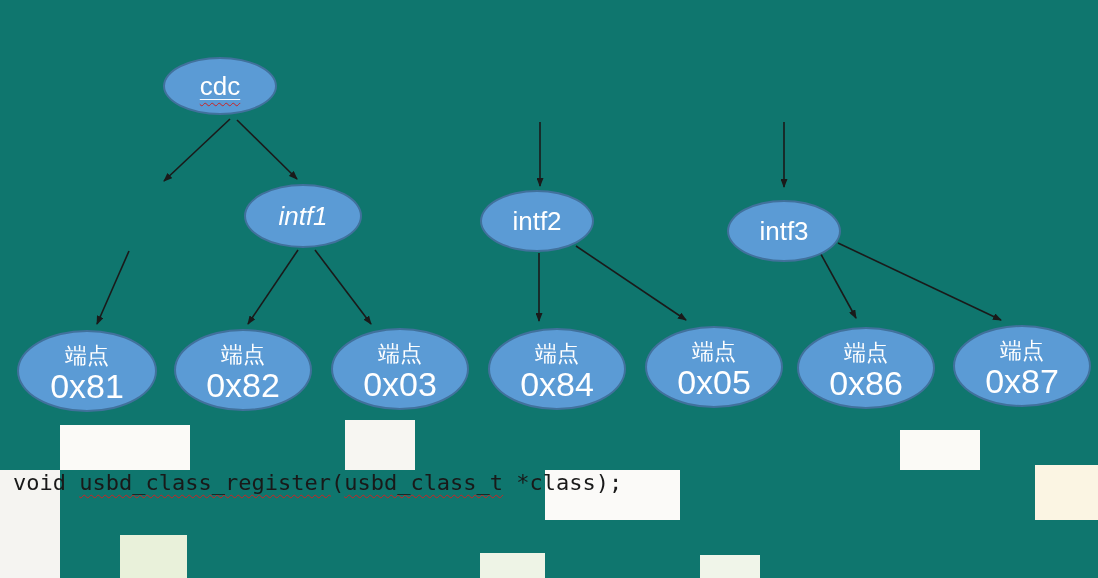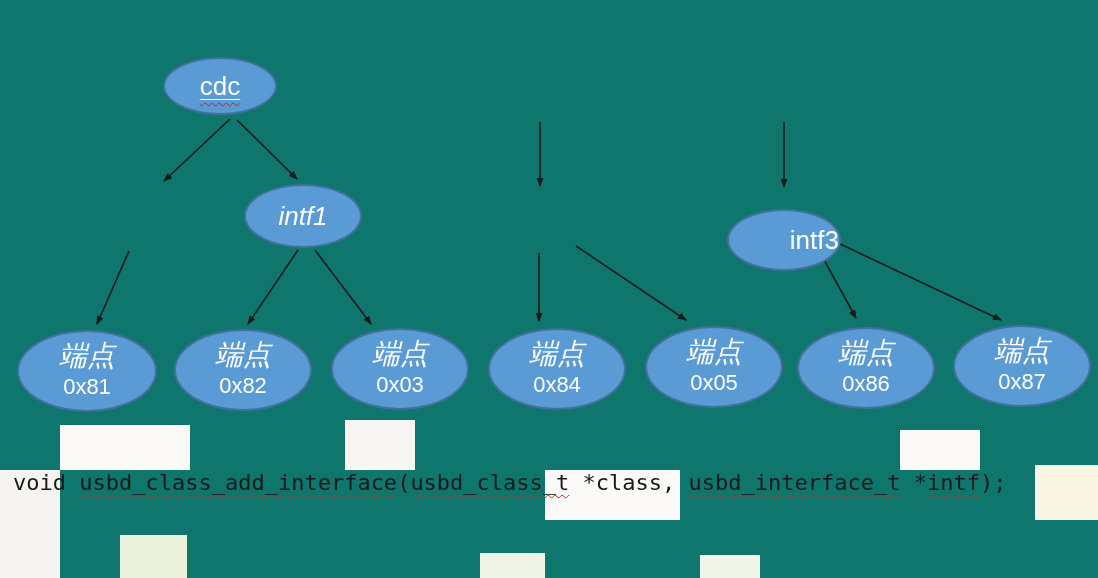--- a/index.html
+++ b/index.html
@@ -11,22 +11,22 @@
   .node{position:absolute;z-index:2;border-radius:50%;
         background:#5B9BD5;border:2px solid #41719C;
         display:flex;flex-direction:column;align-items:center;justify-content:center;
         color:#ffffff;text-align:center;box-sizing:border-box;}
   .node-label{font-size:26px;line-height:28px;color:#fff;}
   .spell{text-decoration:underline wavy #cc2222;text-decoration-thickness:1px;
          text-underline-offset:7px;text-decoration-skip-ink:none;}
   .spell .u{text-decoration:underline solid rgba(255,255,255,.92);
             text-decoration-thickness:1px;text-underline-offset:4px;
             text-decoration-skip-ink:none;}
-  .ep-name{font-size:28px;line-height:31px;font-style:italic;}
-  .ep-addr{font-size:22px;line-height:31px;}
+  .ep-name{font-size:22px;line-height:31px;}
+  .ep-addr{font-size:34px;line-height:31px;}
   .code{position:absolute;left:13px;top:468px;z-index:2;
         font-family:"DejaVu Sans Mono","Liberation Mono",monospace;
         font-size:22px;line-height:29.5px;color:#191919;}
   .code-line{white-space:pre;}
   .sq{text-decoration:underline wavy #cc2222;text-decoration-thickness:1px;
       text-underline-offset:4px;text-decoration-skip-ink:none;}
 </style>
 </head>
 <body>
 
@@ -65,21 +65,24 @@
     </g>
   </svg>
 
   <div class="node" style="left:163px;top:57px;width:114px;height:58px;">
     <span class="node-label spell"><span class="u">cdc</span></span>
   </div>
 
   <div class="node" style="left:244px;top:184px;width:118px;height:64px;font-style:italic;">
     <span class="node-label">intf1</span>
   </div>
-  <div class="node" style="left:727px;top:209px;width:114px;height:62px;align-items:flex-end;">
+  <div class="node" style="left:480px;top:190px;width:114px;height:62px;">
+    <span class="node-label">intf2</span>
+  </div>
+  <div class="node" style="left:727px;top:200px;width:114px;height:62px;">
     <span class="node-label">intf3</span>
   </div>
 
   <div class="node" style="left:17px;top:330px;width:140px;height:82px;">
     <span class="ep-name">端点</span>
     <span class="ep-addr">0x81</span>
   </div>
   <div class="node" style="left:174px;top:329px;width:138px;height:82px;">
     <span class="ep-name">端点</span>
     <span class="ep-addr">0x82</span>
@@ -99,16 +102,16 @@
   <div class="node" style="left:797px;top:327px;width:138px;height:82px;">
     <span class="ep-name">端点</span>
     <span class="ep-addr">0x86</span>
   </div>
   <div class="node" style="left:953px;top:325px;width:138px;height:82px;">
     <span class="ep-name">端点</span>
     <span class="ep-addr">0x87</span>
   </div>
 
   <div class="code">
-    <div class="code-line"><span>void </span><span class="sq">usbd_class_add_interface</span><span>(</span><span class="sq">usbd_class_t</span><span> *class, </span><span class="sq">usbd_interface_t</span><span> *</span><span class="sq">intf</span><span>);</span></div>
+    <div class="code-line"><span>void </span><span class="sq">usbd_class_register</span><span>(</span><span class="sq">usbd_class_t</span><span> *class);</span></div>
   </div>
 
 </div>
 
 </body></html>

